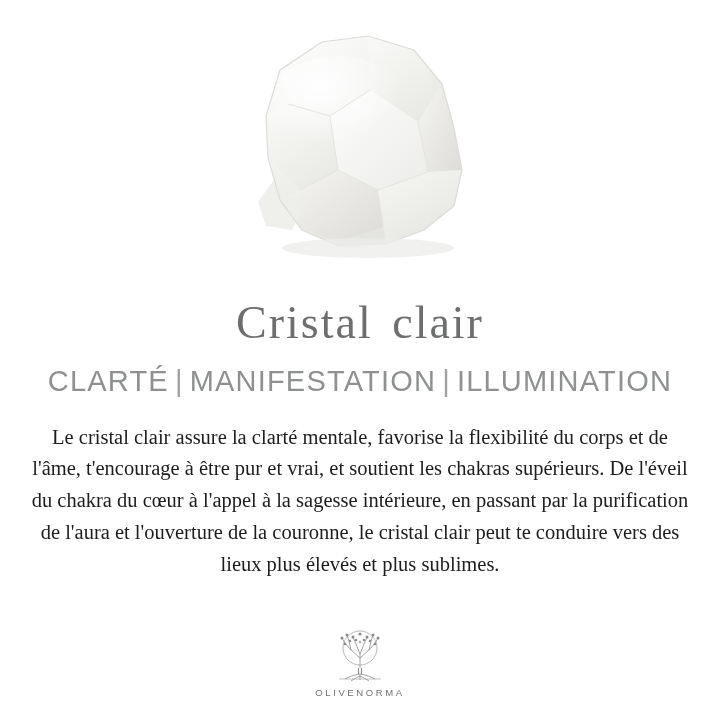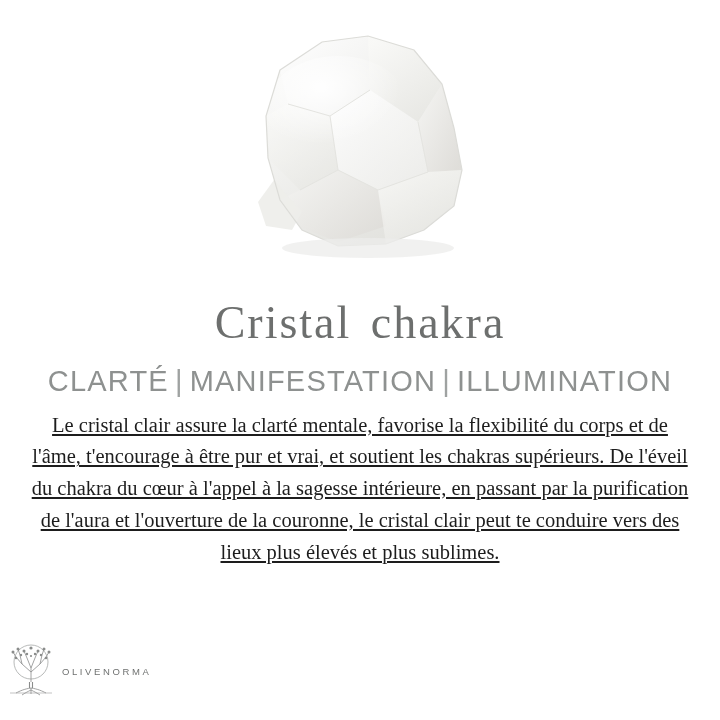--- a/index.html
+++ b/index.html
@@ -69,38 +69,37 @@
     text-align: center;
     font-family: "Liberation Sans", sans-serif;
   }
   .kw-sep {
     color: #9fa2a1;
     padding: 0 6px;
   }
 
   
   .description {
-    margin-top: 12px;
+    margin-top: 24px;
     width: 660px;
     text-align: center;
     font-family: "Liberation Serif", serif;
     font-size: 20.5px;
     line-height: 1.55;
     color: #1d1d1d;
-    text-decoration: underline;
   }
 
   
   .logo-area {
     position: absolute;
     left: 0;
     bottom: 22px;
     width: 720px;
     display: flex;
-    flex-direction: row;
+    flex-direction: column;
     align-items: center;
   }
   .logo-mark {
     width: 62px;
     height: 56px;
   }
   .logo-text {
     margin-top: 3px;
     font-size: 9.5px;
     letter-spacing: 2.6px;
@@ -157,21 +156,21 @@
 
           <path d="M62,40 L104,12 L150,6 L196,20 L224,54 L236,98 L244,140 L236,176 L206,200 L168,214 L120,216 L84,200 L62,170 L50,128 L48,86 Z" fill="none" stroke="#dcdcd8" stroke-width="1.2"></path>
           <path d="M112,86 L152,60 M112,86 L120,140 M200,92 L210,142 M160,160 L120,140 M160,160 L210,142 M70,74 L112,86 M82,160 L120,140" fill="none" stroke="#e4e4e0" stroke-width="1"></path>
 
           <ellipse cx="150" cy="218" rx="86" ry="10" fill="#ececeb" opacity="0.75"></ellipse>
         </svg>
       </div>
     </div>
   </div>
 
-  <div class="title">Cristal  chakra</div>
+  <div class="title">Cristal  clair</div>
 
   <div class="keywords">
     <span>CLARTÉ</span><span class="kw-sep">|</span><span>MANIFESTATION</span><span class="kw-sep">|</span><span>ILLUMINATION</span>
   </div>
 
   <p class="description">Le cristal clair assure la clarté mentale, favorise la flexibilité du corps et de l'âme, t'encourage à être pur et vrai, et soutient les chakras supérieurs. De l'éveil du chakra du cœur à l'appel à la sagesse intérieure, en passant par la purification de l'aura et l'ouverture de la couronne, le cristal clair peut te conduire vers des lieux plus élevés et plus sublimes.</p>
 
   <div class="logo-area">
     <div class="logo-mark">
       <svg width="62" height="56" viewBox="0 0 62 56" xmlns="http://www.w3.org/2000/svg">

